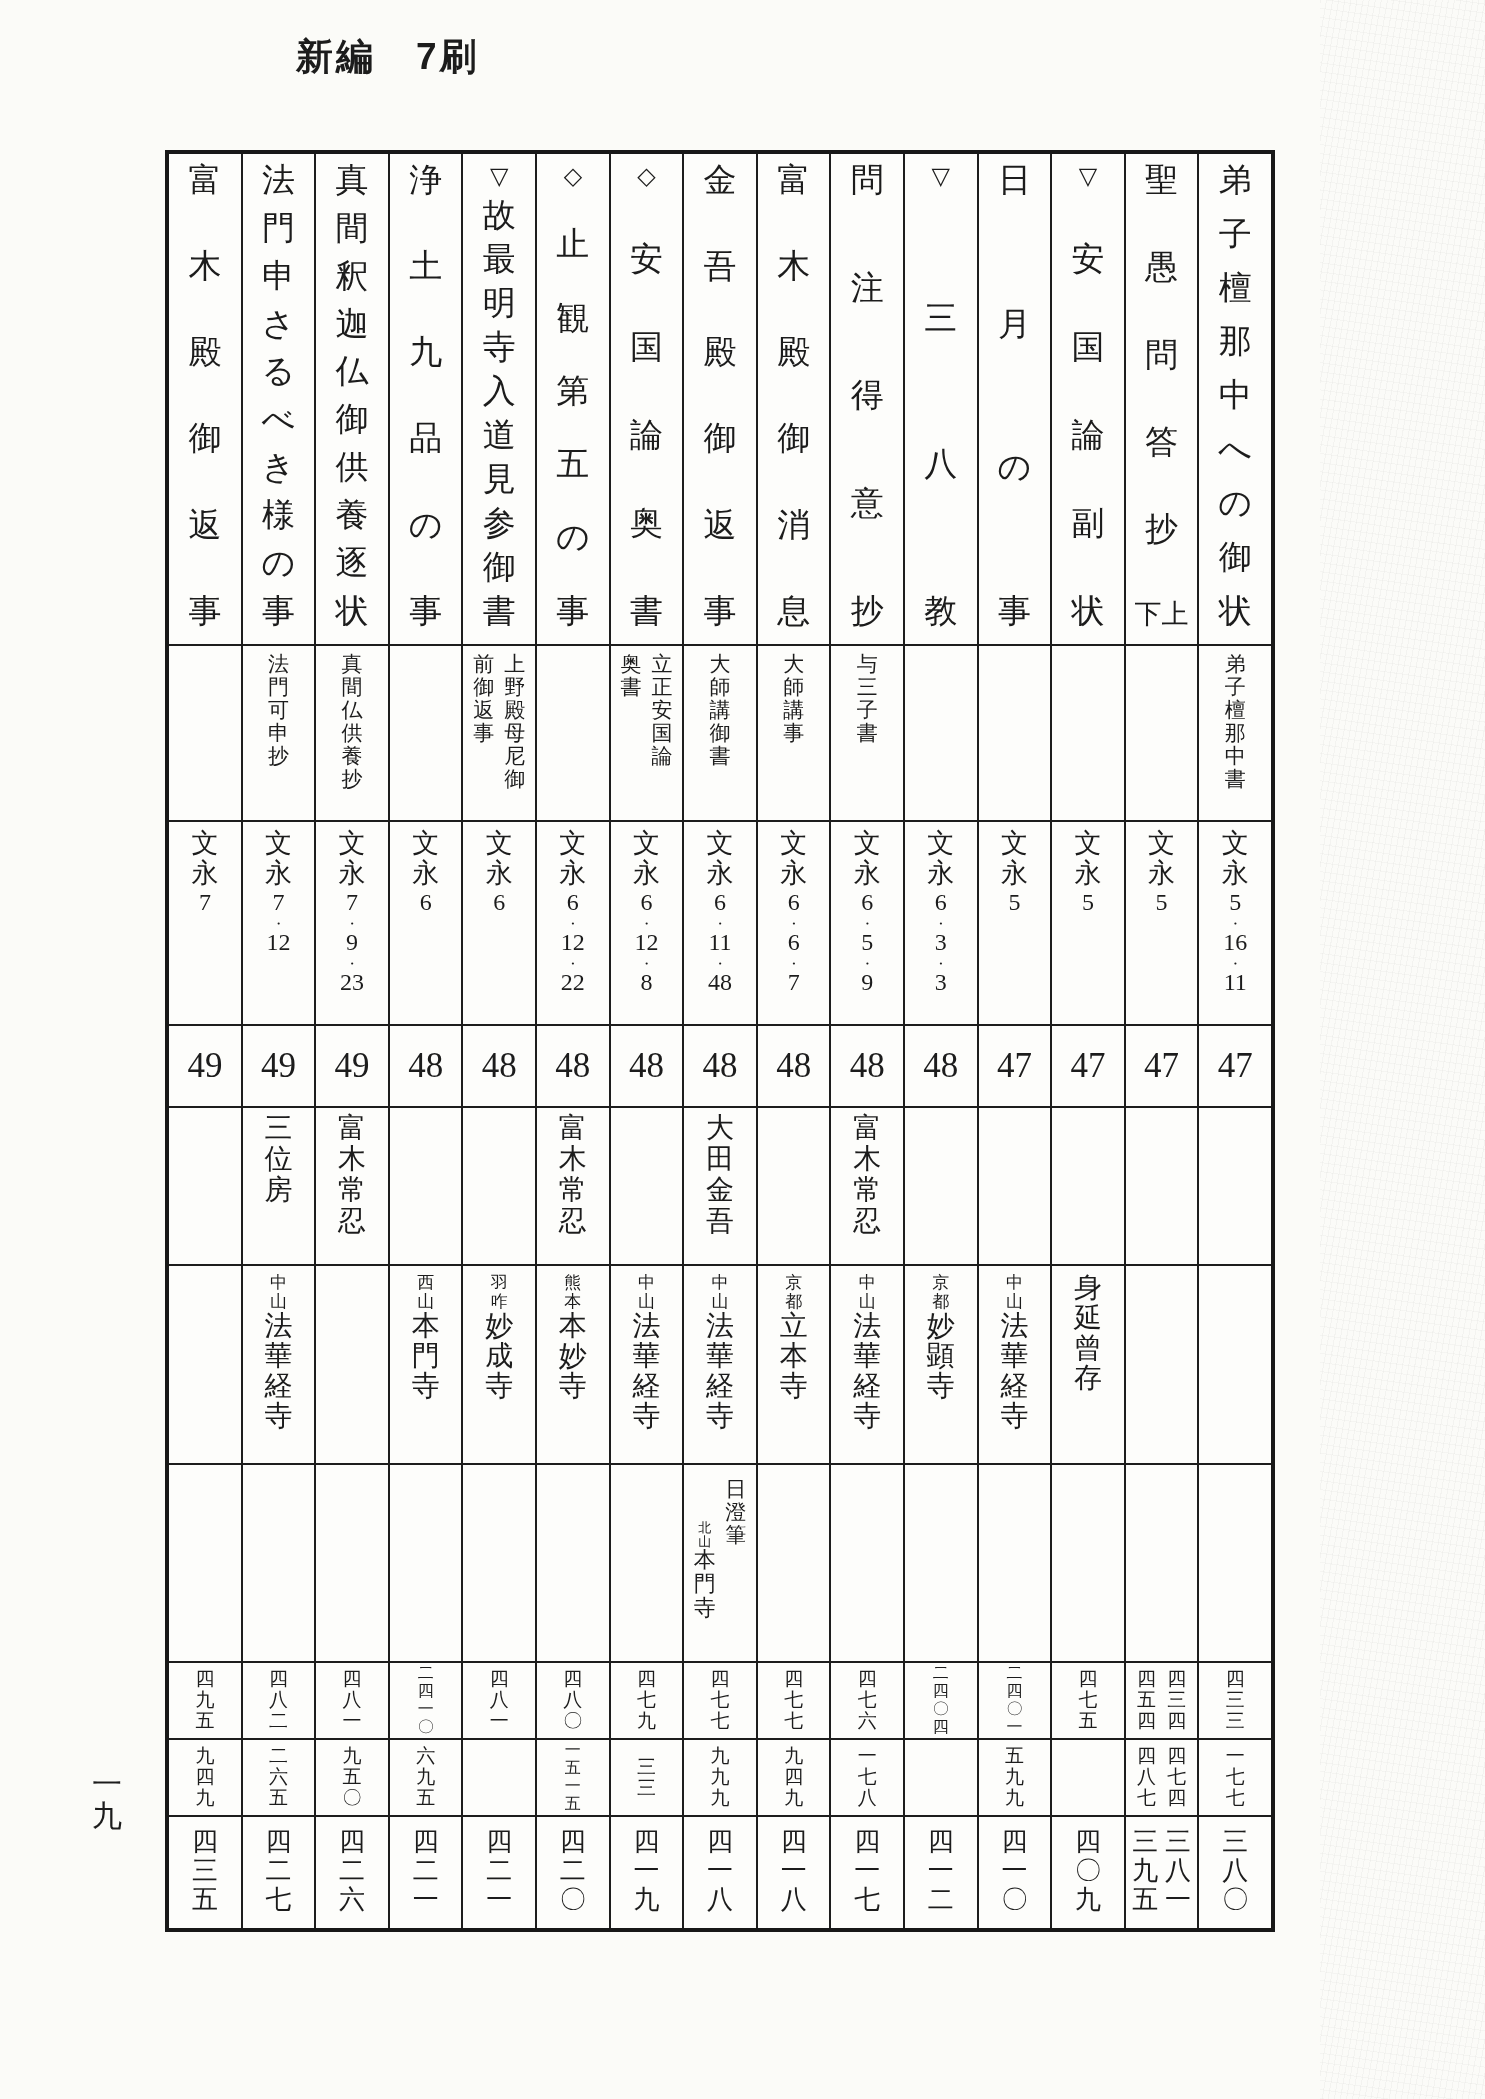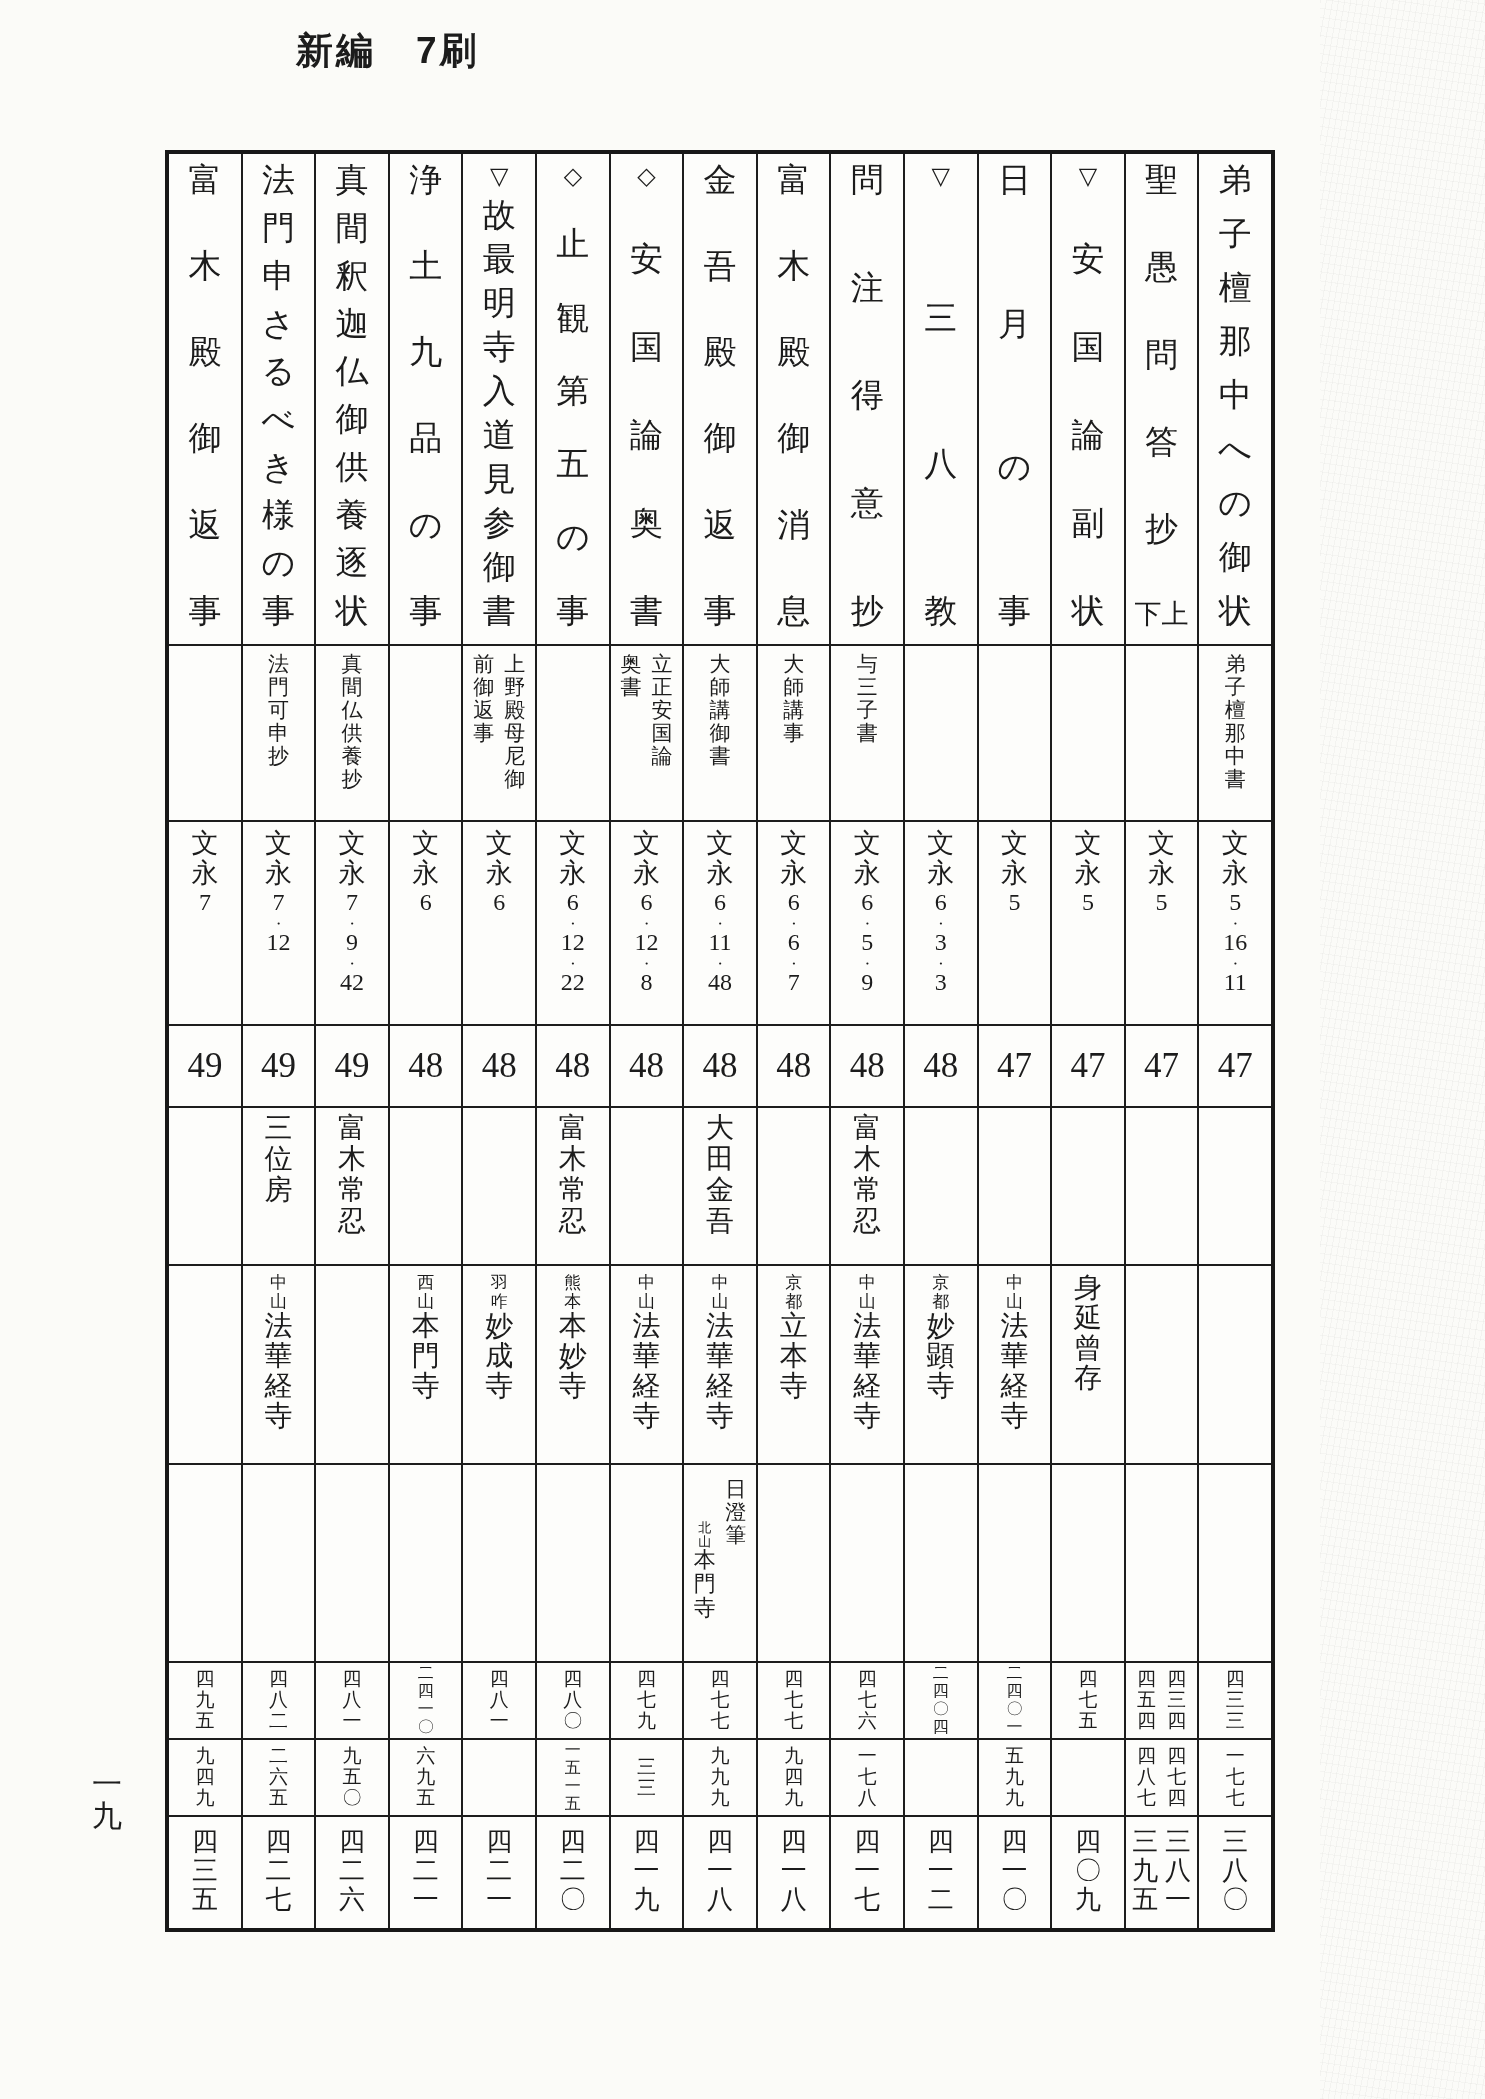--- a/index.html
+++ b/index.html
@@ -4,21 +4,21 @@
 <style>
   html,body{margin:0;padding:0;background:#e8e8e6;}
   #page{position:relative;width:1485px;height:2099px;background:#fbfbf8;
         font-family:"Liberation Serif","DejaVu Serif",serif;color:#1c1c1c;overflow:hidden;}
   
   #noise{position:absolute;right:0;top:0;width:165px;height:100%;pointer-events:none;
          background:
            repeating-linear-gradient(100deg, rgba(60,60,60,.05) 0 1px, transparent 1px 6px),
            repeating-linear-gradient(8deg, rgba(60,60,60,.04) 0 1px, transparent 1px 9px);
          opacity:.8;}
-  #hdr{position:absolute;left:296px;top:26px;font-family:"Liberation Sans","DejaVu Sans",sans-serif;
+  #hdr{position:absolute;left:296px;top:32px;font-family:"Liberation Sans","DejaVu Sans",sans-serif;
        font-weight:700;font-size:37px;letter-spacing:3px;white-space:pre;}
   #pgno{position:absolute;left:86px;top:1768px;writing-mode:vertical-rl;text-orientation:upright;
         font-size:30px;letter-spacing:8px;}
   #tbl{position:absolute;left:165px;top:150px;width:1110px;height:1782px;box-sizing:border-box;
        border:4px solid #181818;display:flex;flex-direction:row-reverse;background:#fdfdfb;}
   .t-col{flex:1 1 0;display:flex;flex-direction:column;border-left:2px solid #1d1d1d;min-width:0;}
   .t-col:last-child{border-left:none;}
   .cell{box-sizing:border-box;border-top:2px solid #1d1d1d;overflow:hidden;position:relative;}
   .r-title{height:493px;border-top:none;padding:10px 0 16px;}
   .r-alt{height:177px;padding-top:8px;}
@@ -923,21 +923,21 @@
           </div>
         </div>
         <div class="cell r-date">
           <div class="vl">
             <span class="tk dk">文</span>
             <span class="tk dk">永</span>
             <span class="tk num">7</span>
             <span class="tk dot">・</span>
             <span class="tk num">9</span>
             <span class="tk dot">・</span>
-            <span class="tk num">42</span>
+            <span class="tk num">23</span>
           </div>
         </div>
         <div class="cell r-age">49</div>
         <div class="cell r-recip">
           <div class="vl">
             <span class="tk rcp">富</span>
             <span class="tk rcp">木</span>
             <span class="tk rcp">常</span>
             <span class="tk rcp">忍</span>
           </div>

